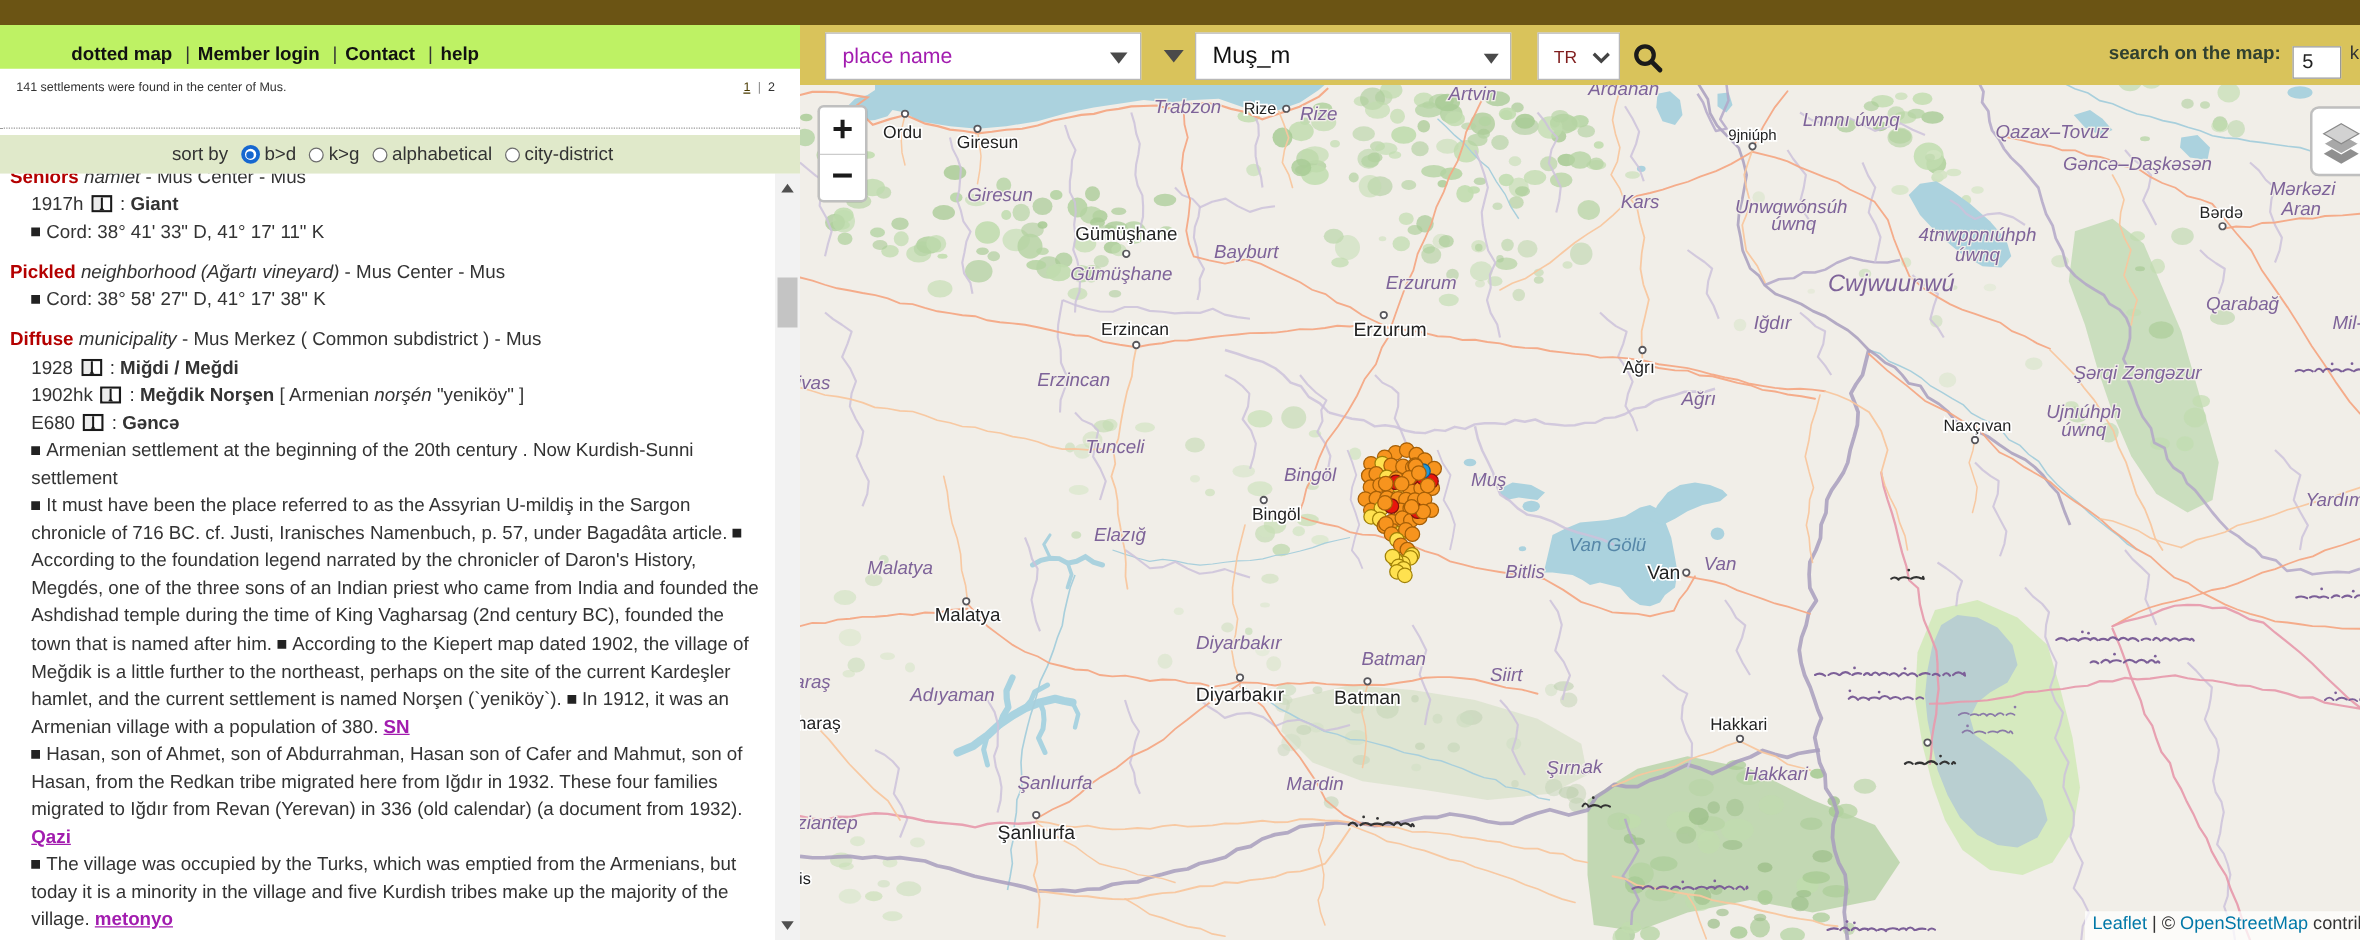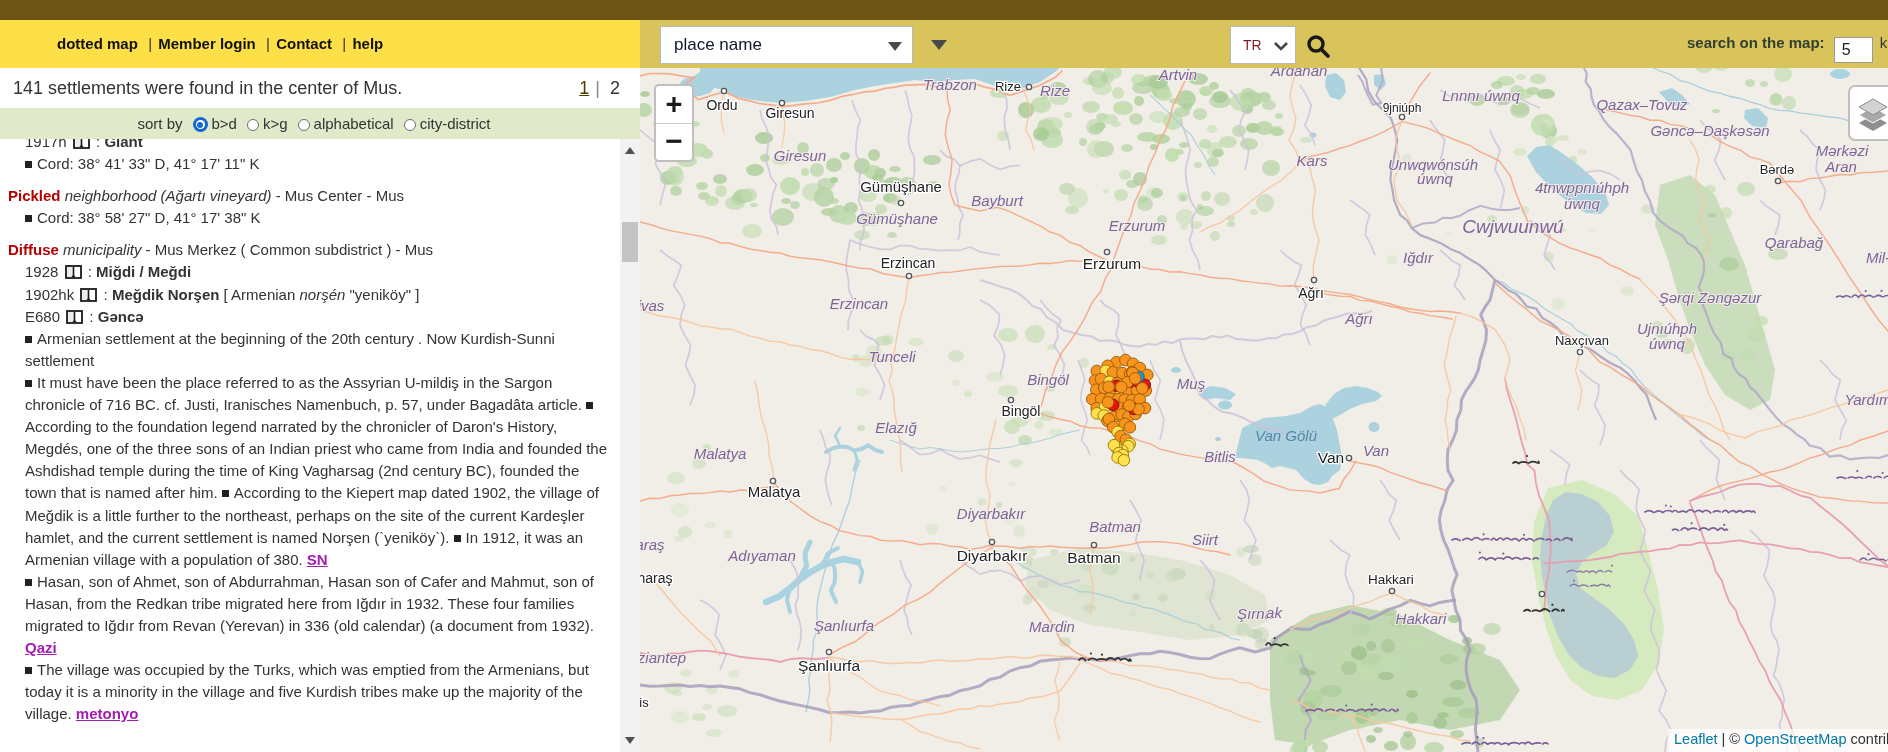--- a/index.html
+++ b/index.html
@@ -1,23 +1,23 @@
 <!DOCTYPE html>
 <html><head><meta charset="utf-8"><title>map</title><style>
 *{margin:0;padding:0;box-sizing:border-box}
 html,body{width:1888px;height:752px;overflow:hidden;font-family:"Liberation Sans",sans-serif;background:#fff}
 .abs{position:absolute}
 #topbar{left:0;top:0;width:1888px;height:20px;background:#6b5414}
-#hdrL{left:0;top:20px;width:640px;height:48px;background:#fde047}
+#hdrL{left:0;top:20px;width:640px;height:48px;background:#bef264}
 #hdrL .nav{position:absolute;left:57px;top:15px;font-size:15px;font-weight:bold;color:#111;letter-spacing:0}
 #hdrL .sep{font-weight:normal;color:#333;padding:0 2px}
 #hdrR{left:640px;top:20px;width:1248px;height:48px;background:#d9c35b}
-.cbx{position:absolute;top:6px;height:38px;background:#fff;border:1px solid #b8b8b8;font-size:17px;line-height:36px;padding-left:13px;color:#0f172a}
+.cbx{position:absolute;top:6px;height:38px;background:#fff;border:1px solid #b8b8b8;font-size:17px;line-height:36px;padding-left:13px;color:#a21caf}
 .arrow{position:absolute;width:0;height:0;border-left:7px solid transparent;border-right:7px solid transparent;border-top:9px solid #4a4a4a}
-#row141{left:0;top:68px;width:640px;height:48px;background:#fff;border-bottom:1px dotted #999;font-size:18px;color:#333}
+#row141{left:0;top:55px;width:640px;height:48px;background:#fff;border-bottom:1px dotted #999;font-size:10px;color:#333}
 #row141 .t{position:absolute;left:13px;top:10px}
 #row141 .pg{position:absolute;right:20px;top:10px;color:#333}
 #row141 .pg u{color:#4a3b00;font-weight:normal;margin-right:6px}
 #row141 .pg s2{color:#888}
 #sortrow{left:0;top:108px;width:640px;height:31px;background:#e0e9ca;font-size:15px;color:#333;text-align:center;padding-right:12px;line-height:31px}
 .rad{display:inline-block;width:12px;height:12px;border-radius:50%;border:1.5px solid #6e6e6e;background:#fff;vertical-align:-2px;margin:0 4px 0 10px}
 .radon{display:inline-block;width:15px;height:15px;border-radius:50%;background:#1667d0;vertical-align:-3px;margin:0 4px 0 10px;position:relative}
 .radon i{position:absolute;left:3px;top:3px;width:9px;height:9px;border-radius:50%;background:#fff}
 .radon i b{position:absolute;left:1.5px;top:1.5px;width:6px;height:6px;border-radius:50%;background:#1667d0}
 #list{left:0;top:139px;width:620px;height:613px;background:#fff;overflow:hidden;font-size:15px;line-height:22.1px;color:#333;padding:0 0 0 8px}
@@ -46,20 +46,21 @@
 #srch .box{display:inline-block;width:39px;height:26px;background:#fff;border:1px solid #999;font-weight:normal;color:#222;font-size:16px;padding-left:7px;vertical-align:-7px;line-height:24px;margin-left:5px}
 #srch .km{font-weight:normal;color:#333;margin-left:7px}
 </style></head><body>
 <div id="topbar" class="abs"></div>
 <div id="hdrL" class="abs">
     <span class="nav">dotted map <span class="sep">&nbsp;|</span> Member login <span class="sep">&nbsp;|</span> Contact <span class="sep">&nbsp;|</span> help</span>
   </div>
 <div id="hdrR" class="abs">
   <div class="cbx" style="left:20px;width:253px;">place name<span class="arrow" style="right:10px;top:15px"></span></div>
   <span class="arrow" style="left:291px;top:20px;border-left-width:8px;border-right-width:8px;border-top-width:10px"></span>
+  <div class="cbx" style="left:316px;width:253px;color:#111;font-size:19px;">Muş_m<span class="arrow" style="right:9px;top:16px;border-left-width:6px;border-right-width:6px;border-top-width:8px"></span></div>
   <div class="cbx" style="left:590px;width:66px;color:#7f1d1d;font-size:14px;padding-left:12px;">TR
      <svg style="position:absolute;right:6px;top:14px" width="16" height="11" viewBox="0 0 16 11">
         <path d="M2 2 L8 8 L14 2" fill="none" stroke="#444" stroke-width="2.6"></path>
       </svg>
   </div>
   <svg style="position:absolute;left:666px;top:14px" width="26" height="26" viewBox="0 0 26 26">
       <circle cx="10" cy="10" r="7" fill="none" stroke="#1a1a1a" stroke-width="3.4"></circle>
       <line x1="15.5" y1="15.5" x2="22" y2="22" stroke="#1a1a1a" stroke-width="3.8" stroke-linecap="round"></line>
     </svg>
   <span id="srch">search on the map: <span class="box">5</span><span class="km">km</span></span>
@@ -67,20 +68,21 @@
 <div id="row141" class="abs">
     <span class="t">141 settlements were found in the center of Mus.</span>
     <span class="pg"><u>1</u><s2>|</s2>&nbsp; 2</span>
   </div>
 <div id="sortrow" class="abs">sort by<span class="radon"><i>
         <b></b>
       </i></span>b&gt;d<span class="rad"></span>k&gt;g<span class="rad"></span>alphabetical<span class="rad"></span>city-district</div>
 <div id="list" class="abs">
 
 <div class="e" style="margin-top:-8px">
+  <div><span class="rn">Seniors</span> <i>hamlet</i> - Mus Center - Mus</div>
   <div class="ind">1917h <svg class="bk" width="17" height="14" viewBox="0 0 17 14">
           <rect x="1" y="1" width="15" height="12" fill="#fff" stroke="#1a1a1a" stroke-width="1.8"></rect>
           <rect x="2" y="2" width="6.5" height="10" fill="#ececec"></rect>
           <path d="M8.5 2 L8.5 12" stroke="#1a1a1a" stroke-width="1.6"></path>
           <path d="M6.5 12 L10.5 12 L8.5 9.5 Z" fill="#1a1a1a"></path>
         </svg> : <b>Giant</b></div>
   <div class="ind"><span class="sq"></span>Cord: 38° 41' 33" D, 41° 17' 11" K</div>
 </div>
 <div class="e">
   <div><span class="rn">Pickled</span> <i>neighborhood (Ağartı vineyard)</i> - Mus Center - Mus</div>

